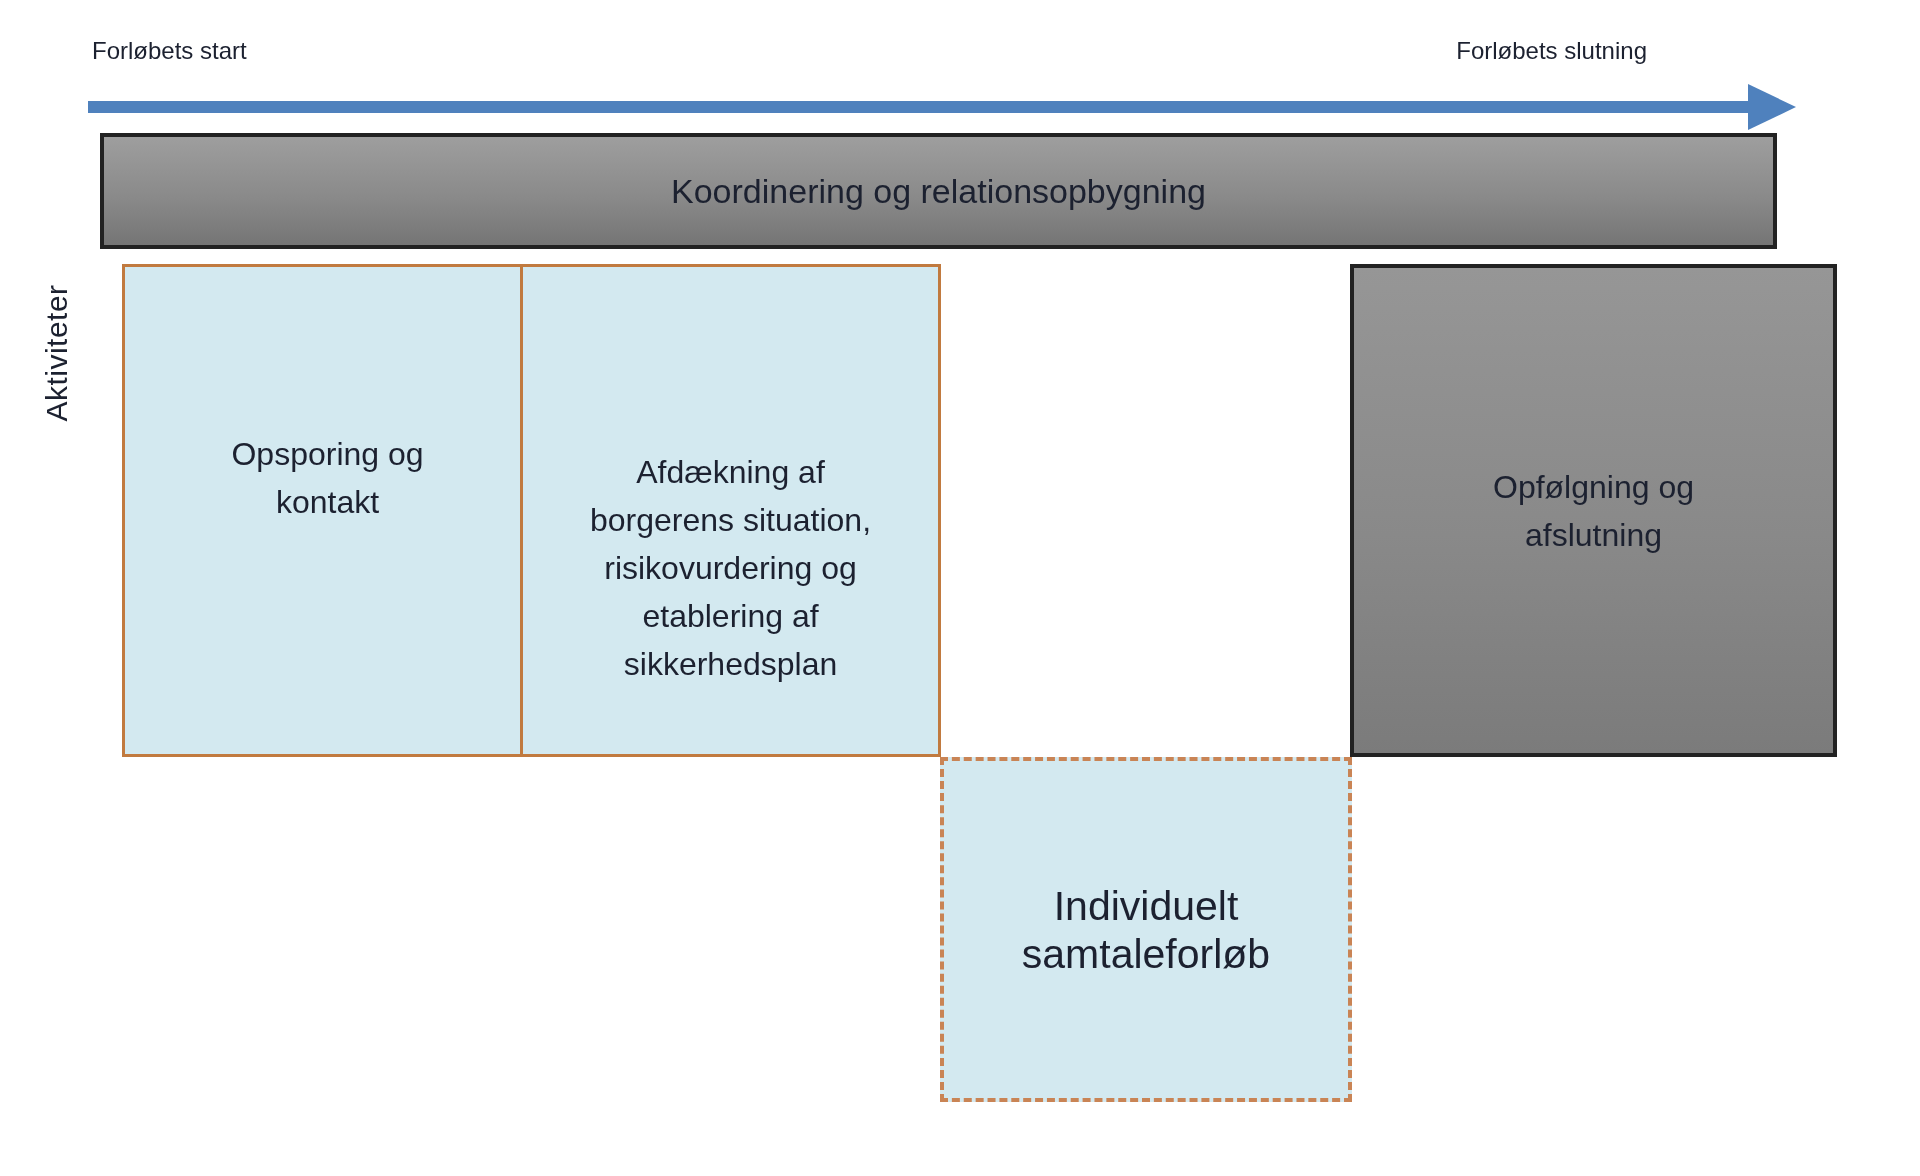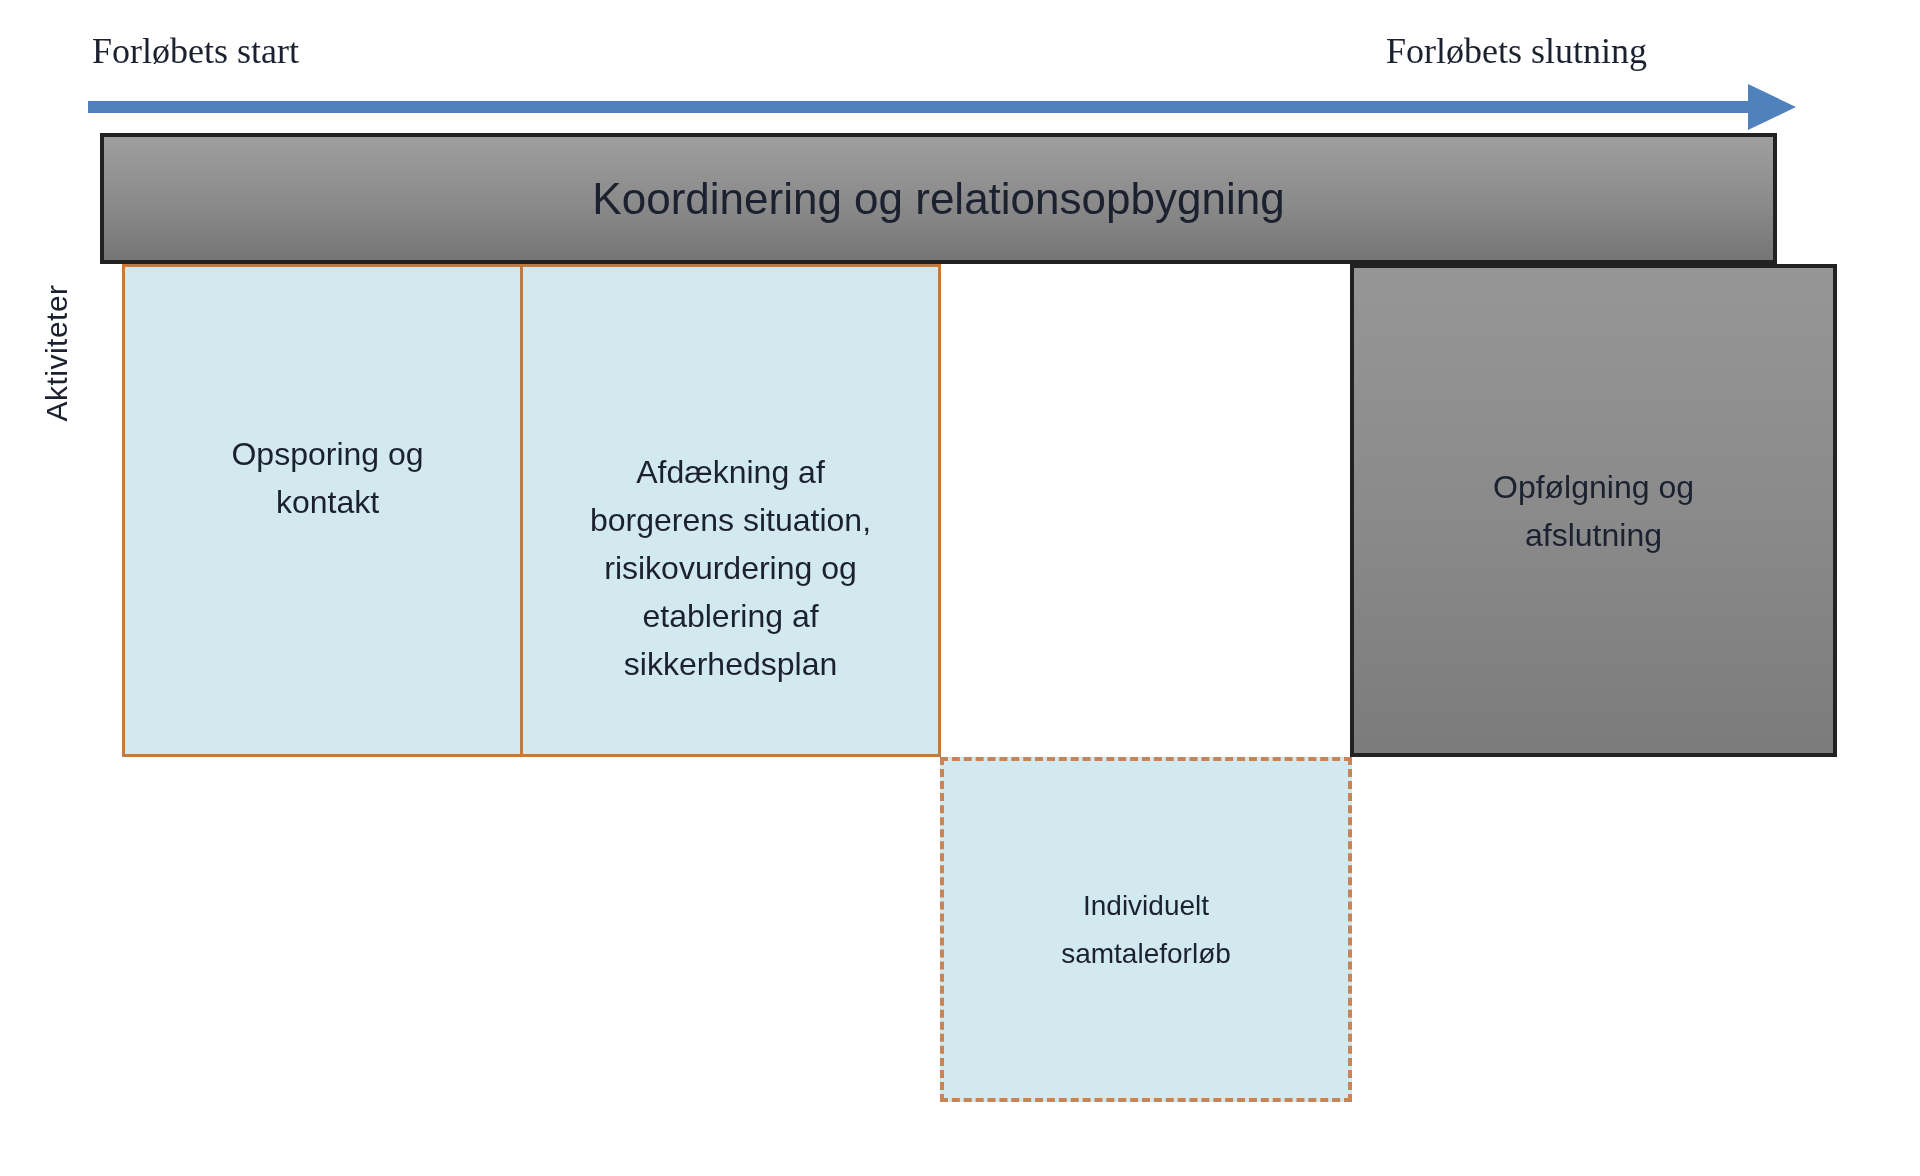--- a/index.html
+++ b/index.html
@@ -7,51 +7,50 @@
     position:relative;
     width:1920px;height:1176px;
     background:#ffffff;
     font-family:"Liberation Sans", sans-serif;
     color:var(--text-color,#1c2130);
     overflow:hidden;
   }
   .top-label{
     position:absolute;
     top:32px;
-    font-size:36px;
+    font-size:24px;
     line-height:38px;
     color:var(--text-color,#1c2130);
     white-space:nowrap;
-    font-family:Liberation Serif, serif;
   }
   .top-label.start{left:92px;}
   .top-label.end{right:273px;}
   .timeline-line{
     position:absolute;
     left:88px;top:101px;
     width:1660px;height:12px;
     background:var(--accent-blue,#4f81bd);
   }
   .timeline-head{
     position:absolute;
     left:1748px;top:84px;
     width:0;height:0;
     border-top:23px solid transparent;
     border-bottom:23px solid transparent;
     border-left:48px solid var(--accent-blue,#4f81bd);
   }
   .coord-bar{
     position:absolute;
     left:100px;top:133px;
-    width:1677px;height:131px;
+    width:1677px;height:116px;
     box-sizing:border-box;
     border:4px solid var(--dark-border,#222222);
     background:linear-gradient(to bottom, #9e9e9e 0%, #8a8a8a 55%, #757575 100%);
     display:flex;align-items:center;justify-content:center;
-    font-size:44px;
+    font-size:34px;
   }
   .axis-label{
     position:absolute;
     left:57px;top:353px;
     transform:translate(-50%,-50%) rotate(-90deg);
     white-space:nowrap;
     font-size:30px;
     letter-spacing:0.5px;
   }
   .phase{
@@ -83,21 +82,21 @@
   .phase-4 .phase-text{max-width:290px;}
   .sub-box{
     position:absolute;
     left:940px;top:757px;
     width:412px;height:345px;
     box-sizing:border-box;
     background:var(--box-fill,#d3e9f0);
     border:4px dashed var(--dashed-border,#c98455);
     display:flex;align-items:center;justify-content:center;
     text-align:center;
-    font-size:28px;
+    font-size:41px;
     line-height:48px;
   }
   .sub-box .phase-text{max-width:290px;}
 </style>
 </head>
 <body>
 
 <div class="canvas">
 
   <div class="top-label start">Forløbets start</div>

